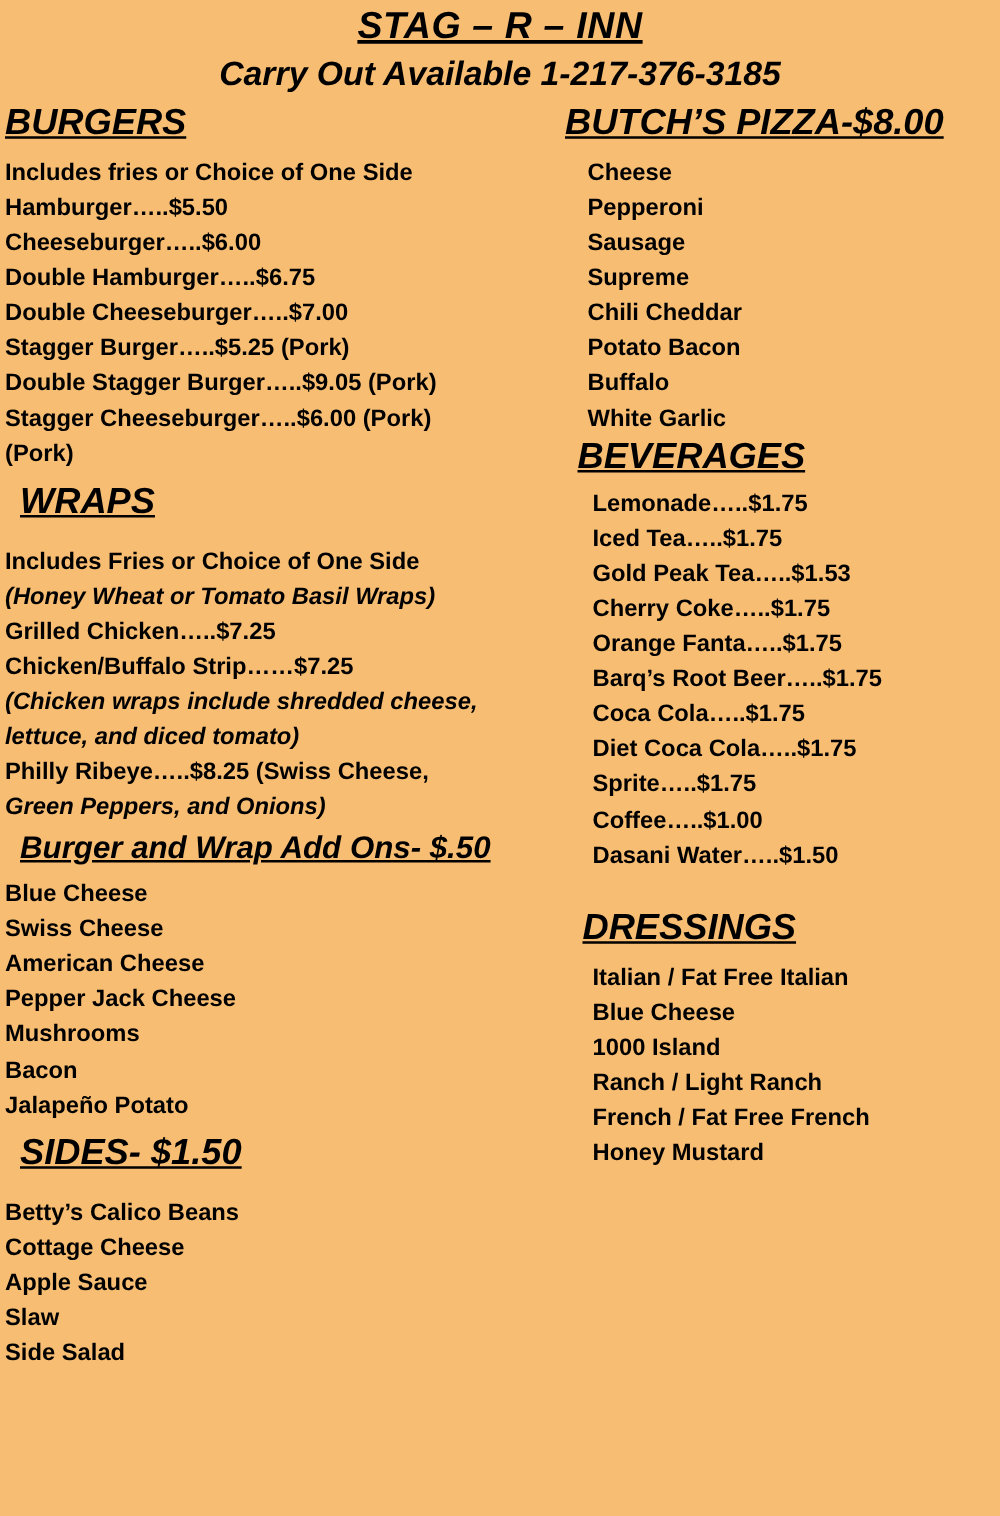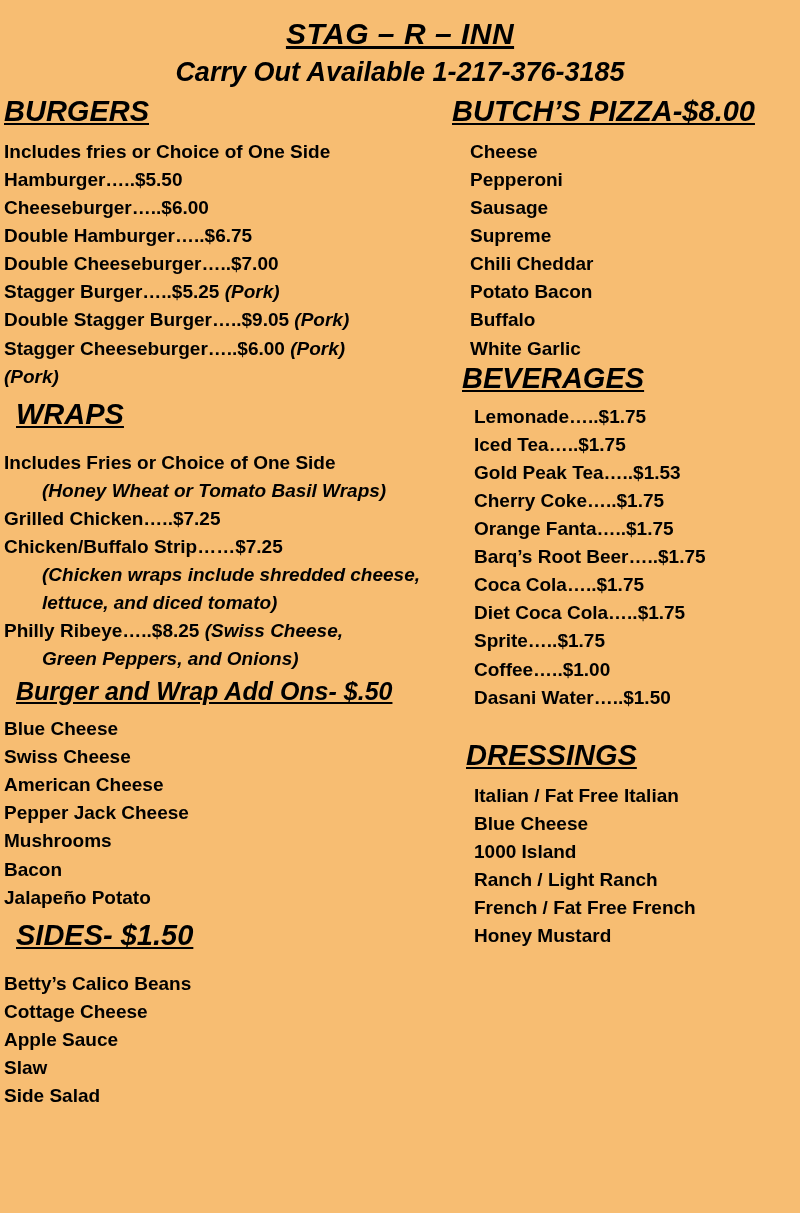--- a/index.html
+++ b/index.html
@@ -25,21 +25,20 @@
     text-align: center;
     padding-top: 4px;
   }
   .title {
     font-size: 30px;
     font-weight: bold;
     font-style: italic;
     text-decoration: underline;
     letter-spacing: 0.5px;
     line-height: 1.15;
-    margin-top: 13px;
   }
   .subtitle {
     font-size: 27px;
     font-weight: bold;
     font-style: italic;
     line-height: 1.2;
     margin-top: 4px;
   }
   .columns {
     display: flex;
@@ -72,28 +71,26 @@
     margin-left: 12px;
   }
   .item {
     font-size: 19px;
     font-weight: bold;
     line-height: 1.48;
     white-space: normal;
   }
   .item .note {
     font-weight: bold;
-    font-style: italic;
   }
   .note-line {
     font-size: 19px;
     font-weight: bold;
     font-style: italic;
     line-height: 1.48;
-    margin-left: 38px;
   }
   .gap-sm { height: 8px; }
   .gap-lg { height: 22px; }
   .right-list {
     padding-left: 18px;
   }
   .right-list2 {
     padding-left: 22px;
   }
   .beverage-head {

